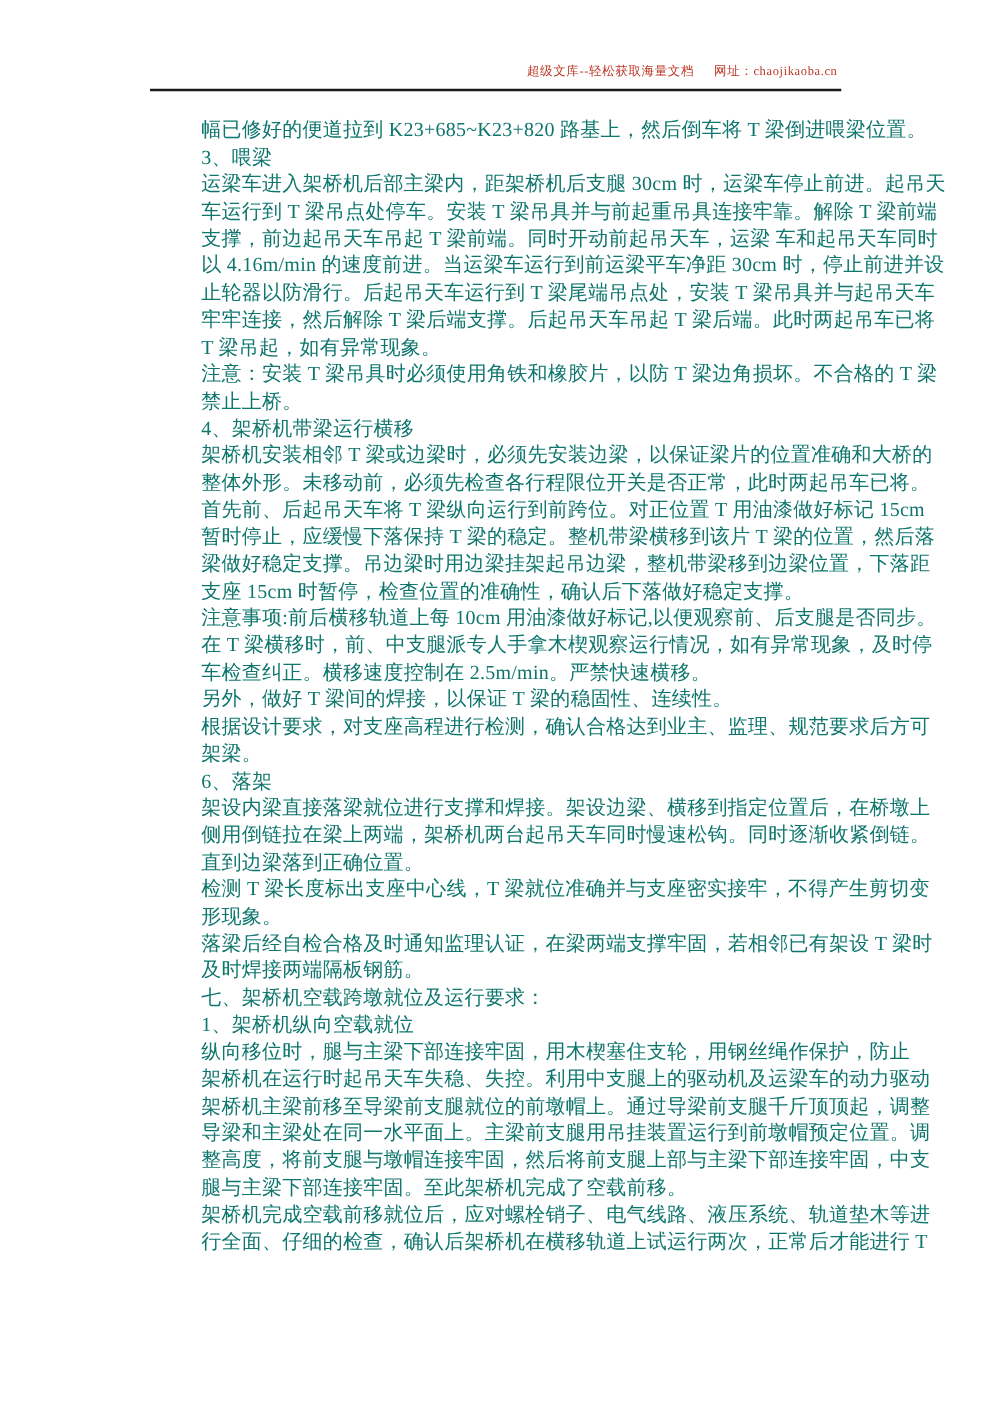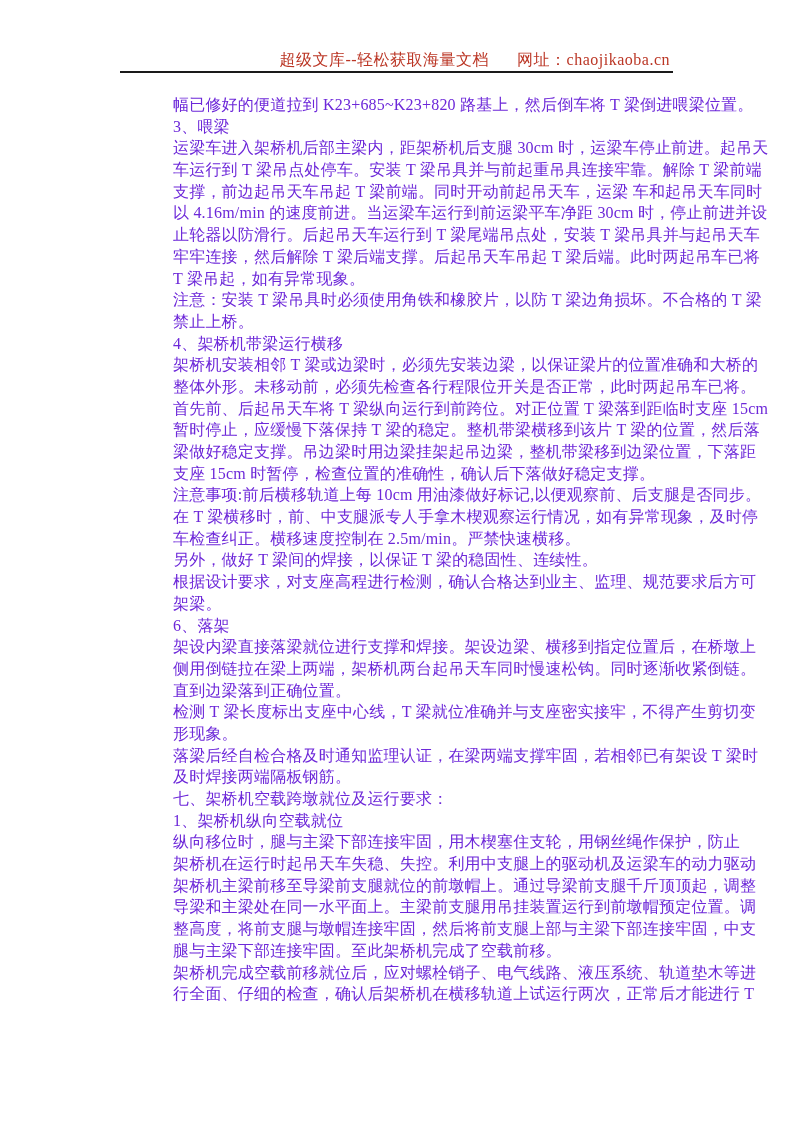--- a/index.html
+++ b/index.html
@@ -14,41 +14,41 @@
     background: #ffffff;
     overflow: hidden;
     font-family: "Liberation Serif", "DejaVu Serif", serif;
   }
   .header {
     position: absolute;
     top: 50px;
     right: 123px;
     display: flex;
     align-items: baseline;
-    gap: 28px;
-    font-size: 16px;
+    gap: 16px;
+    font-size: 10px;
     letter-spacing: 0.5px;
     white-space: nowrap;
   }
   .header-rule {
     position: absolute;
     top: 71px;
     left: 120px;
     width: 553px;
     height: 2px;
     background: #1a1a1a;
   }
   .content {
     position: absolute;
     top: 94px;
-    left: 173px;
+    left: 161px;
     width: 560px;
     font-size: 16px;
     line-height: 21.7px;
-    color: #6d28d9;
+    color: #0f766e;
     letter-spacing: 0.2px;
   }
   .line {
     white-space: pre;
     height: 21.7px;
   }
 </style>
 </head>
 <body>
 
@@ -66,21 +66,21 @@
       <div class="line">支撑，前边起吊天车吊起 T 梁前端。同时开动前起吊天车，运梁 车和起吊天车同时</div>
       <div class="line">以 4.16m/min 的速度前进。当运梁车运行到前运梁平车净距 30cm 时，停止前进并设</div>
       <div class="line">止轮器以防滑行。后起吊天车运行到 T 梁尾端吊点处，安装 T 梁吊具并与起吊天车</div>
       <div class="line">牢牢连接，然后解除 T 梁后端支撑。后起吊天车吊起 T 梁后端。此时两起吊车已将</div>
       <div class="line">T 梁吊起，如有异常现象。</div>
       <div class="line">注意：安装 T 梁吊具时必须使用角铁和橡胶片，以防 T 梁边角损坏。不合格的 T 梁</div>
       <div class="line">禁止上桥。</div>
       <div class="line">4、架桥机带梁运行横移</div>
       <div class="line">架桥机安装相邻 T 梁或边梁时，必须先安装边梁，以保证梁片的位置准确和大桥的</div>
       <div class="line">整体外形。未移动前，必须先检查各行程限位开关是否正常，此时两起吊车已将。</div>
-      <div class="line">首先前、后起吊天车将 T 梁纵向运行到前跨位。对正位置 T 梁落到距临时支座 15cm</div>
+      <div class="line">首先前、后起吊天车将 T 梁纵向运行到前跨位。对正位置 T 用油漆做好标记 15cm</div>
       <div class="line">暂时停止，应缓慢下落保持 T 梁的稳定。整机带梁横移到该片 T 梁的位置，然后落</div>
       <div class="line">梁做好稳定支撑。吊边梁时用边梁挂架起吊边梁，整机带梁移到边梁位置，下落距</div>
       <div class="line">支座 15cm 时暂停，检查位置的准确性，确认后下落做好稳定支撑。</div>
       <div class="line">注意事项:前后横移轨道上每 10cm 用油漆做好标记,以便观察前、后支腿是否同步。</div>
       <div class="line">在 T 梁横移时，前、中支腿派专人手拿木楔观察运行情况，如有异常现象，及时停</div>
       <div class="line">车检查纠正。横移速度控制在 2.5m/min。严禁快速横移。</div>
       <div class="line">另外，做好 T 梁间的焊接，以保证 T 梁的稳固性、连续性。</div>
       <div class="line">根据设计要求，对支座高程进行检测，确认合格达到业主、监理、规范要求后方可</div>
       <div class="line">架梁。</div>
       <div class="line">6、落架</div>

